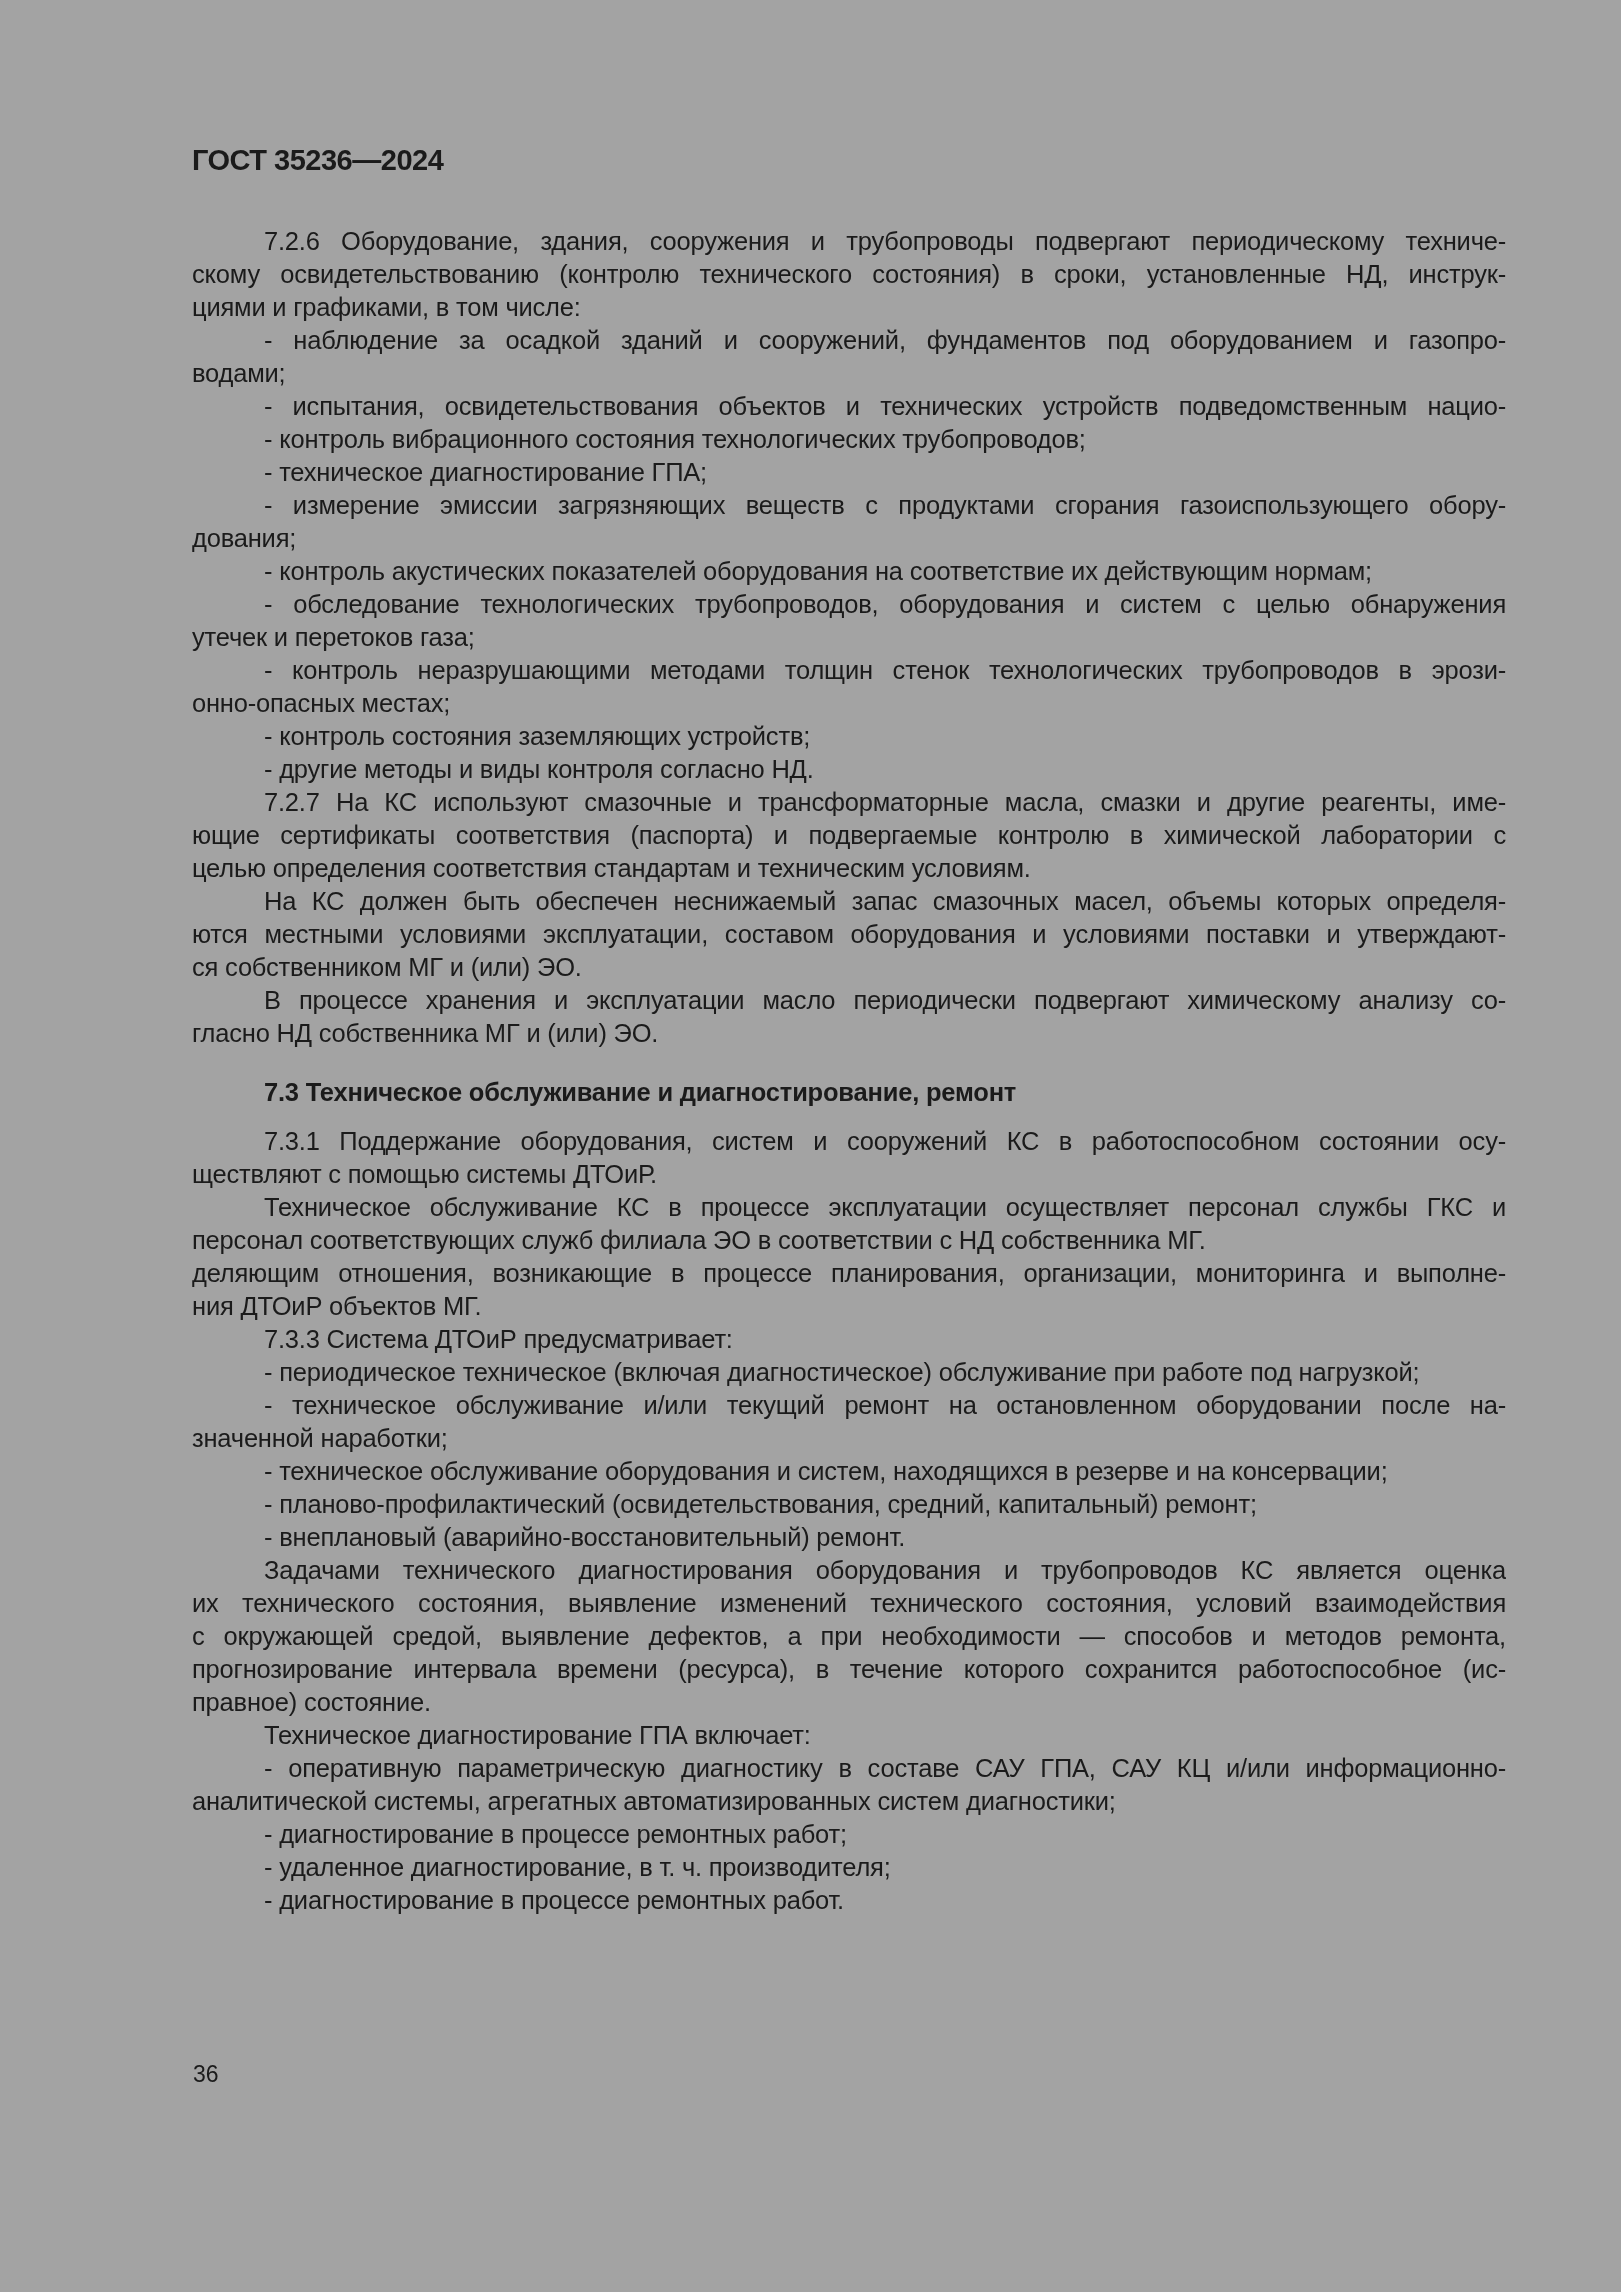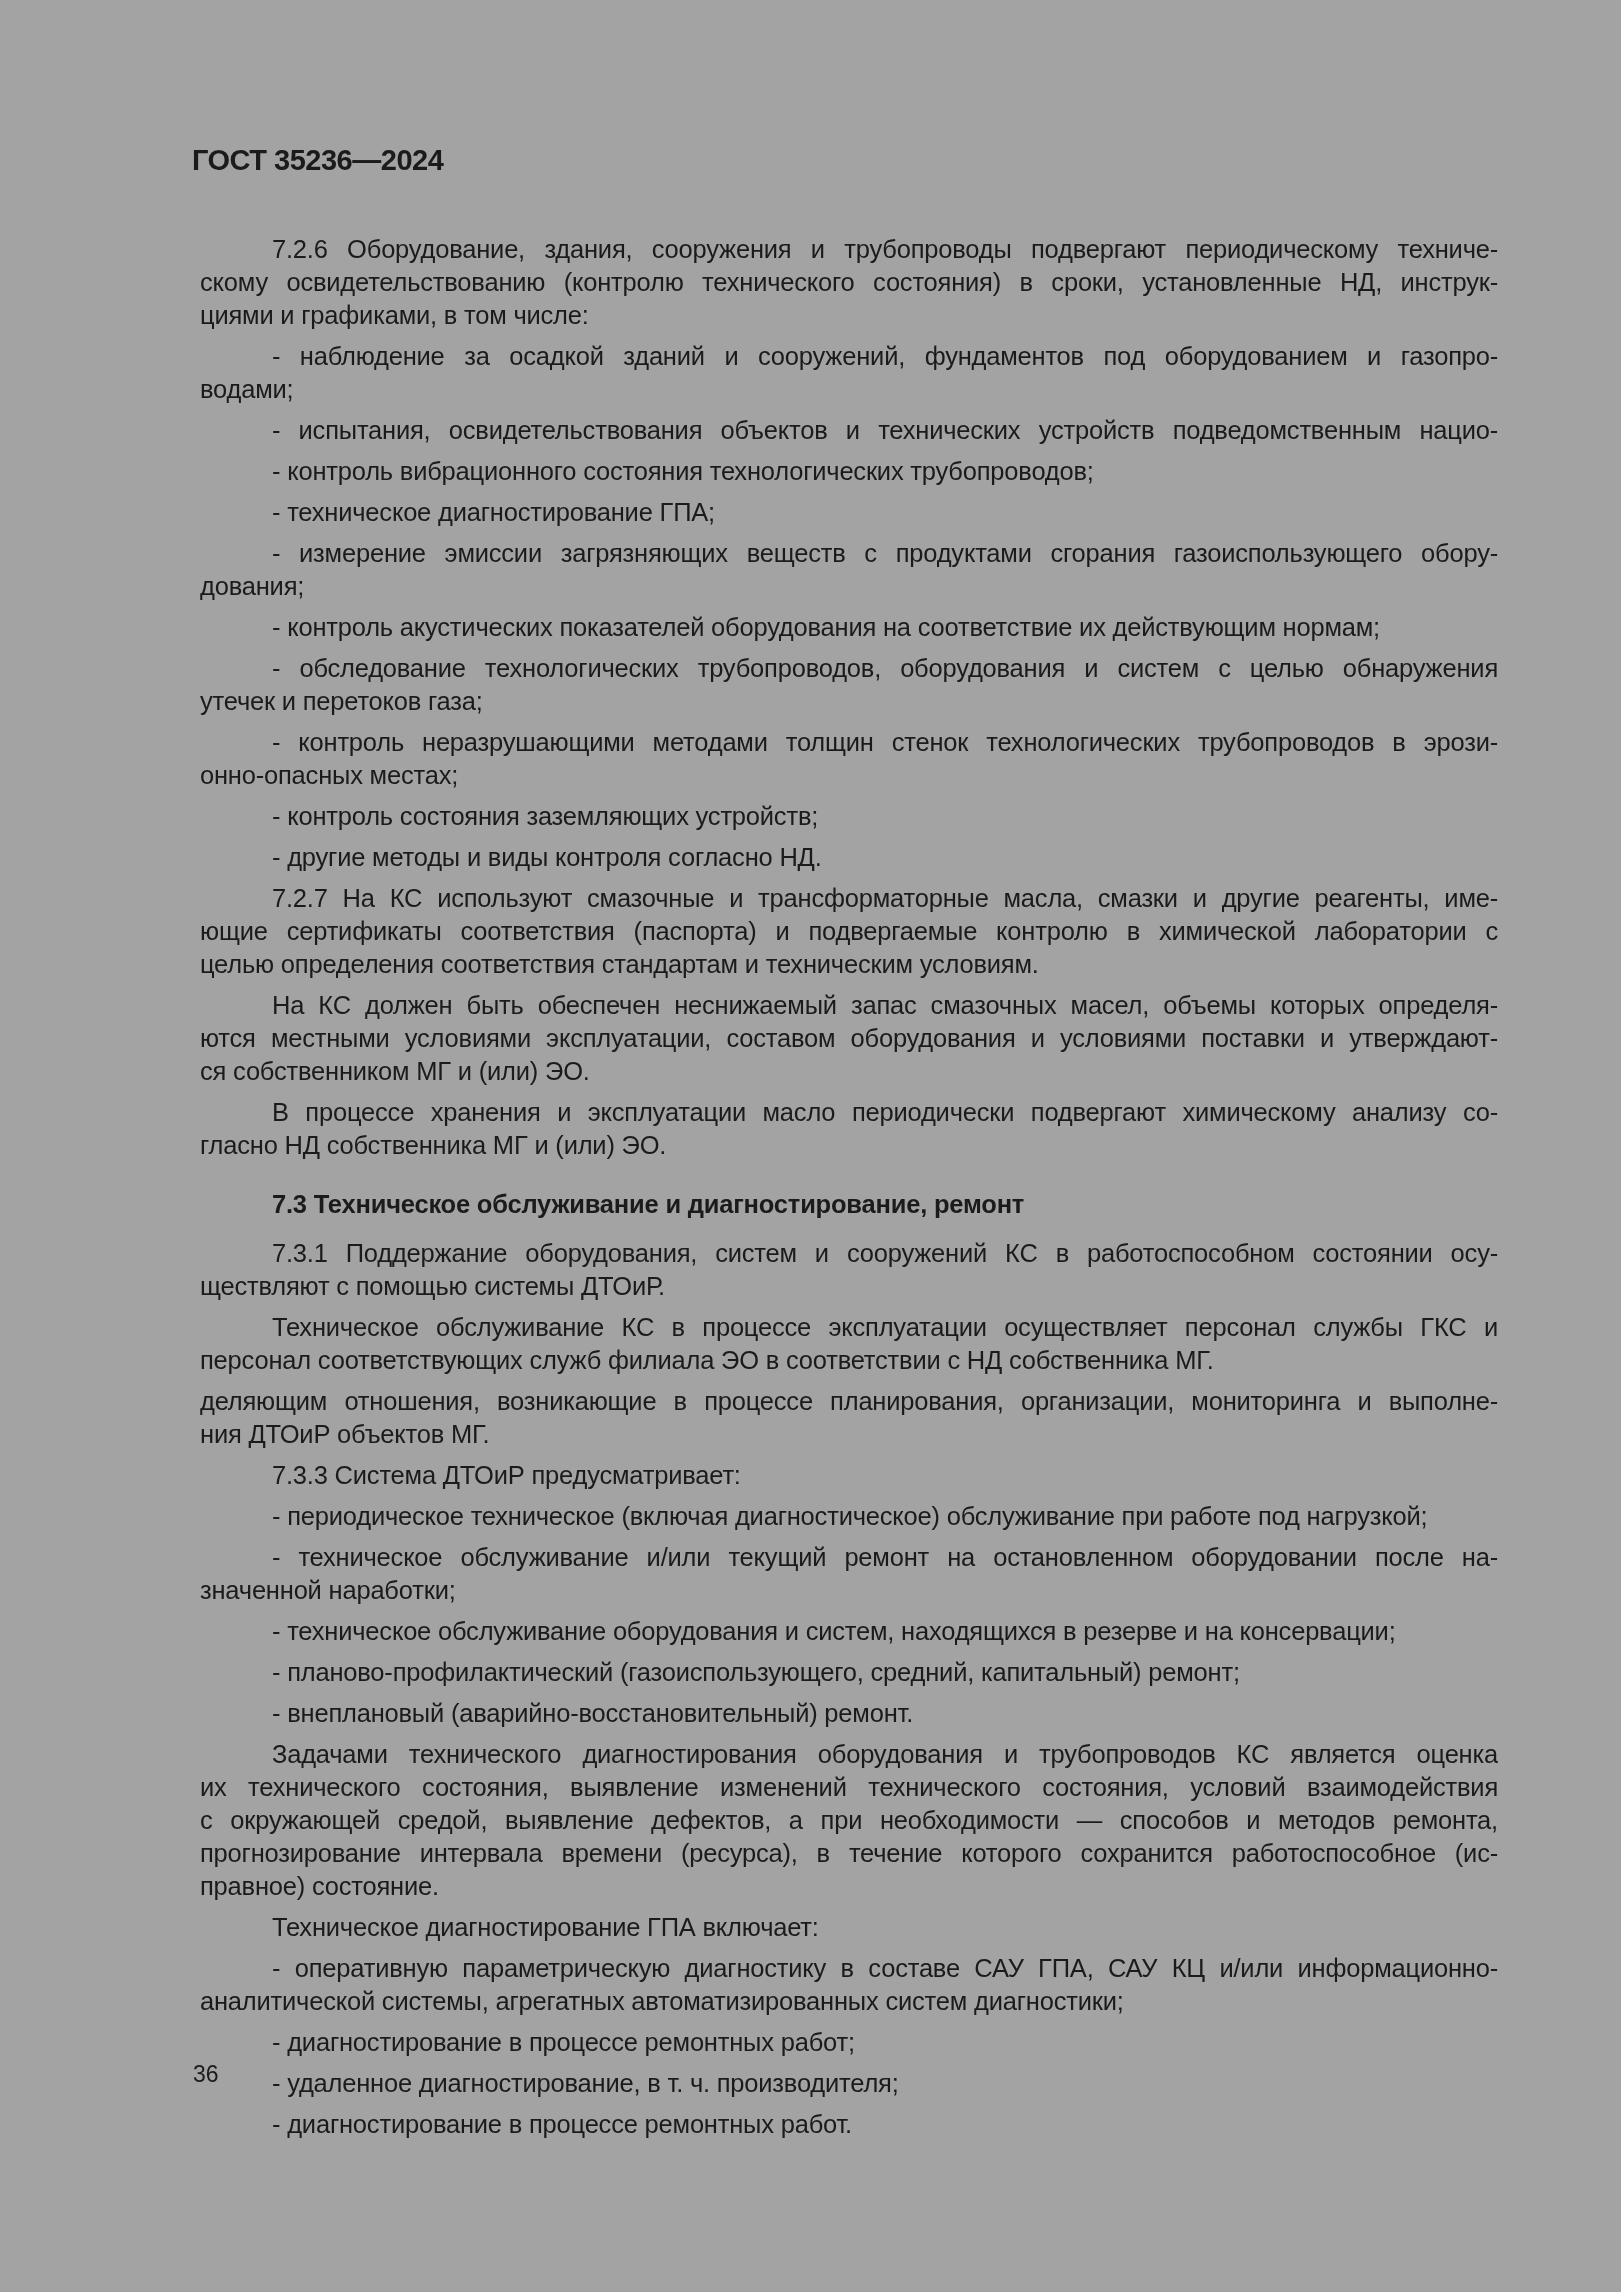--- a/index.html
+++ b/index.html
@@ -31,21 +31,21 @@
   }
   .body-text {
     position: absolute;
     left: 192px;
     top: 225px;
     width: 1314px;
     font-size: 25.5px;
     line-height: 33px;
     letter-spacing: -0.2px;
   }
-  .block { margin: 8px; }
+  .block { margin: 0; }
   .block.heading {
     font-weight: bold;
     margin-top: 25.5px;
     margin-bottom: 16.7px;
   }
   .line {
     height: 33px;
     overflow: hidden;
     text-align: left;
   }
@@ -146,21 +146,21 @@
         <div class="line indent">- периодическое техническое (включая диагностическое) обслуживание при работе под нагрузкой;</div>
       </div>
       <div class="block">
         <div class="line indent fill">- техническое обслуживание и/или текущий ремонт на остановленном оборудовании после на-</div>
         <div class="line">значенной наработки;</div>
       </div>
       <div class="block">
         <div class="line indent">- техническое обслуживание оборудования и систем, находящихся в резерве и на консервации;</div>
       </div>
       <div class="block">
-        <div class="line indent">- планово-профилактический (газоиспользующего, средний, капитальный) ремонт;</div>
+        <div class="line indent">- планово-профилактический (освидетельствования, средний, капитальный) ремонт;</div>
       </div>
       <div class="block">
         <div class="line indent">- внеплановый (аварийно-восстановительный) ремонт.</div>
       </div>
       <div class="block">
         <div class="line indent fill">Задачами технического диагностирования оборудования и трубопроводов КС является оценка</div>
         <div class="line fill">их технического состояния, выявление изменений технического состояния, условий взаимодействия</div>
         <div class="line fill">с окружающей средой, выявление дефектов, а при необходимости — способов и методов ремонта,</div>
         <div class="line fill">прогнозирование интервала времени (ресурса), в течение которого сохранится работоспособное (ис-</div>
         <div class="line">правное) состояние.</div>

